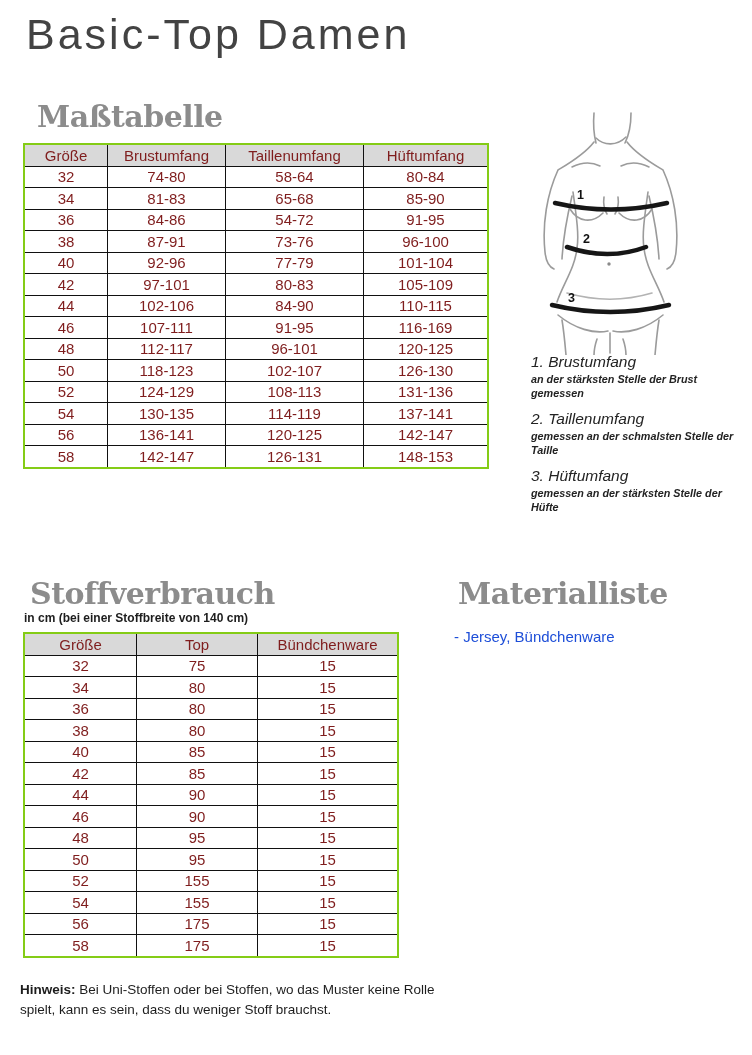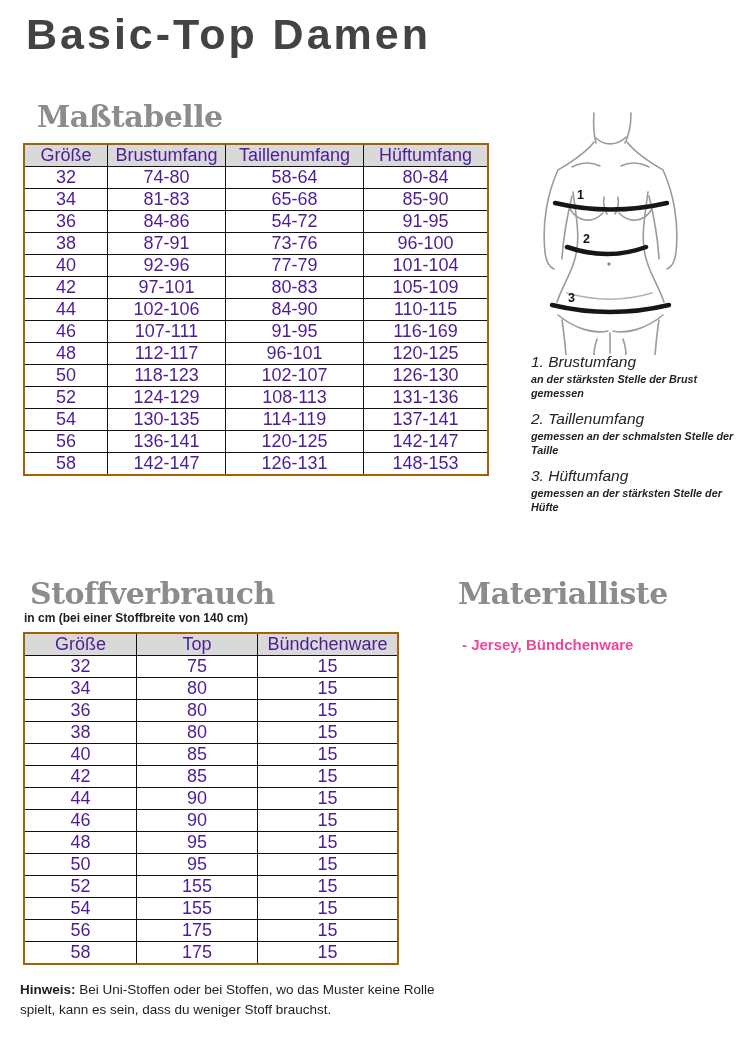--- a/index.html
+++ b/index.html
@@ -1,30 +1,30 @@
 <!DOCTYPE html>
 <html><head>
 <meta charset="utf-8">
 <style>
   html,body{margin:0;padding:0;background:#ffffff;}
   .page{position:relative;width:752px;height:1055px;background:#fff;overflow:hidden;
         font-family:"Liberation Sans",sans-serif;color:#1f1f1f;}
 
   .doc-title{position:absolute;left:26px;top:10px;margin:0;
-    font-family:"Liberation Sans",sans-serif;font-weight:700;font-size:43px;
+    font-family:"Liberation Sans",sans-serif;font-weight:400;font-size:43px;
     letter-spacing:3px;color:#434343;text-align:right;}
 
   .section-heading{position:absolute;margin:13px;font-family:"DejaVu Serif",serif;
     font-weight:700;color:#8c8c8c;font-size:30px;letter-spacing:-0.5px;}
   .h-mass{left:24px;top:86px;}
   .h-stoff{left:17px;top:563px;}
   .h-material{left:445px;top:563px;}
 
   table{border-collapse:collapse;table-layout:fixed;position:absolute;
-    font-size:18px;color:#4c1d95;text-align:center;border:2px solid #a16207;}
+    font-size:15px;color:#7f1d1d;text-align:center;border:2px solid #84cc16;}
   th,td{border:1.5px solid #111;height:20.5px;padding:0;font-weight:normal;
     overflow:hidden;white-space:nowrap;}
   th{background:#d9d9d9;}
   .t-mass{left:23px;top:143px;width:461px;}
   .t-mass th:nth-child(1),.t-mass td:nth-child(1){width:82px;}
   .t-mass th:nth-child(2),.t-mass td:nth-child(2){width:117px;}
   .t-mass th:nth-child(3),.t-mass td:nth-child(3){width:137px;}
   .t-mass th:nth-child(4),.t-mass td:nth-child(4){width:123px;}
   .t-stoff{left:23px;top:632px;width:370px;}
   .t-stoff th:nth-child(1),.t-stoff td:nth-child(1){width:111px;}
@@ -37,22 +37,22 @@
   .legend-item{margin:0 0 9px 3px;font-style:italic;}
   .legend-label{font-size:15.5px;color:#232323;line-height:20px;}
   .legend-desc{font-size:10.8px;font-weight:bold;color:#232323;line-height:14px;}
 
   .para{position:absolute;left:20px;top:486px;width:700px;margin:0;
     font-size:13.5px;line-height:19px;color:#1d1d1d;}
 
   .subtitle{position:absolute;left:20px;top:607px;margin:4px;
     font-size:12px;font-weight:600;color:#1d1d1d;}
 
-  .material-item{position:absolute;left:446px;top:620px;margin:16px;
-    font-size:15px;color:#ec4899;font-weight:bold;}
+  .material-item{position:absolute;left:446px;top:620px;margin:8px;
+    font-size:15px;color:#1d4ed8;}
 
   .hint{position:absolute;left:20px;top:980px;width:430px;margin:0;
     font-size:13.5px;line-height:19.5px;color:#1d1d1d;}
 </style>
 </head>
 <body>
 
 <div class="page">
 
   <h1 class="doc-title">Basic-Top Damen</h1>

